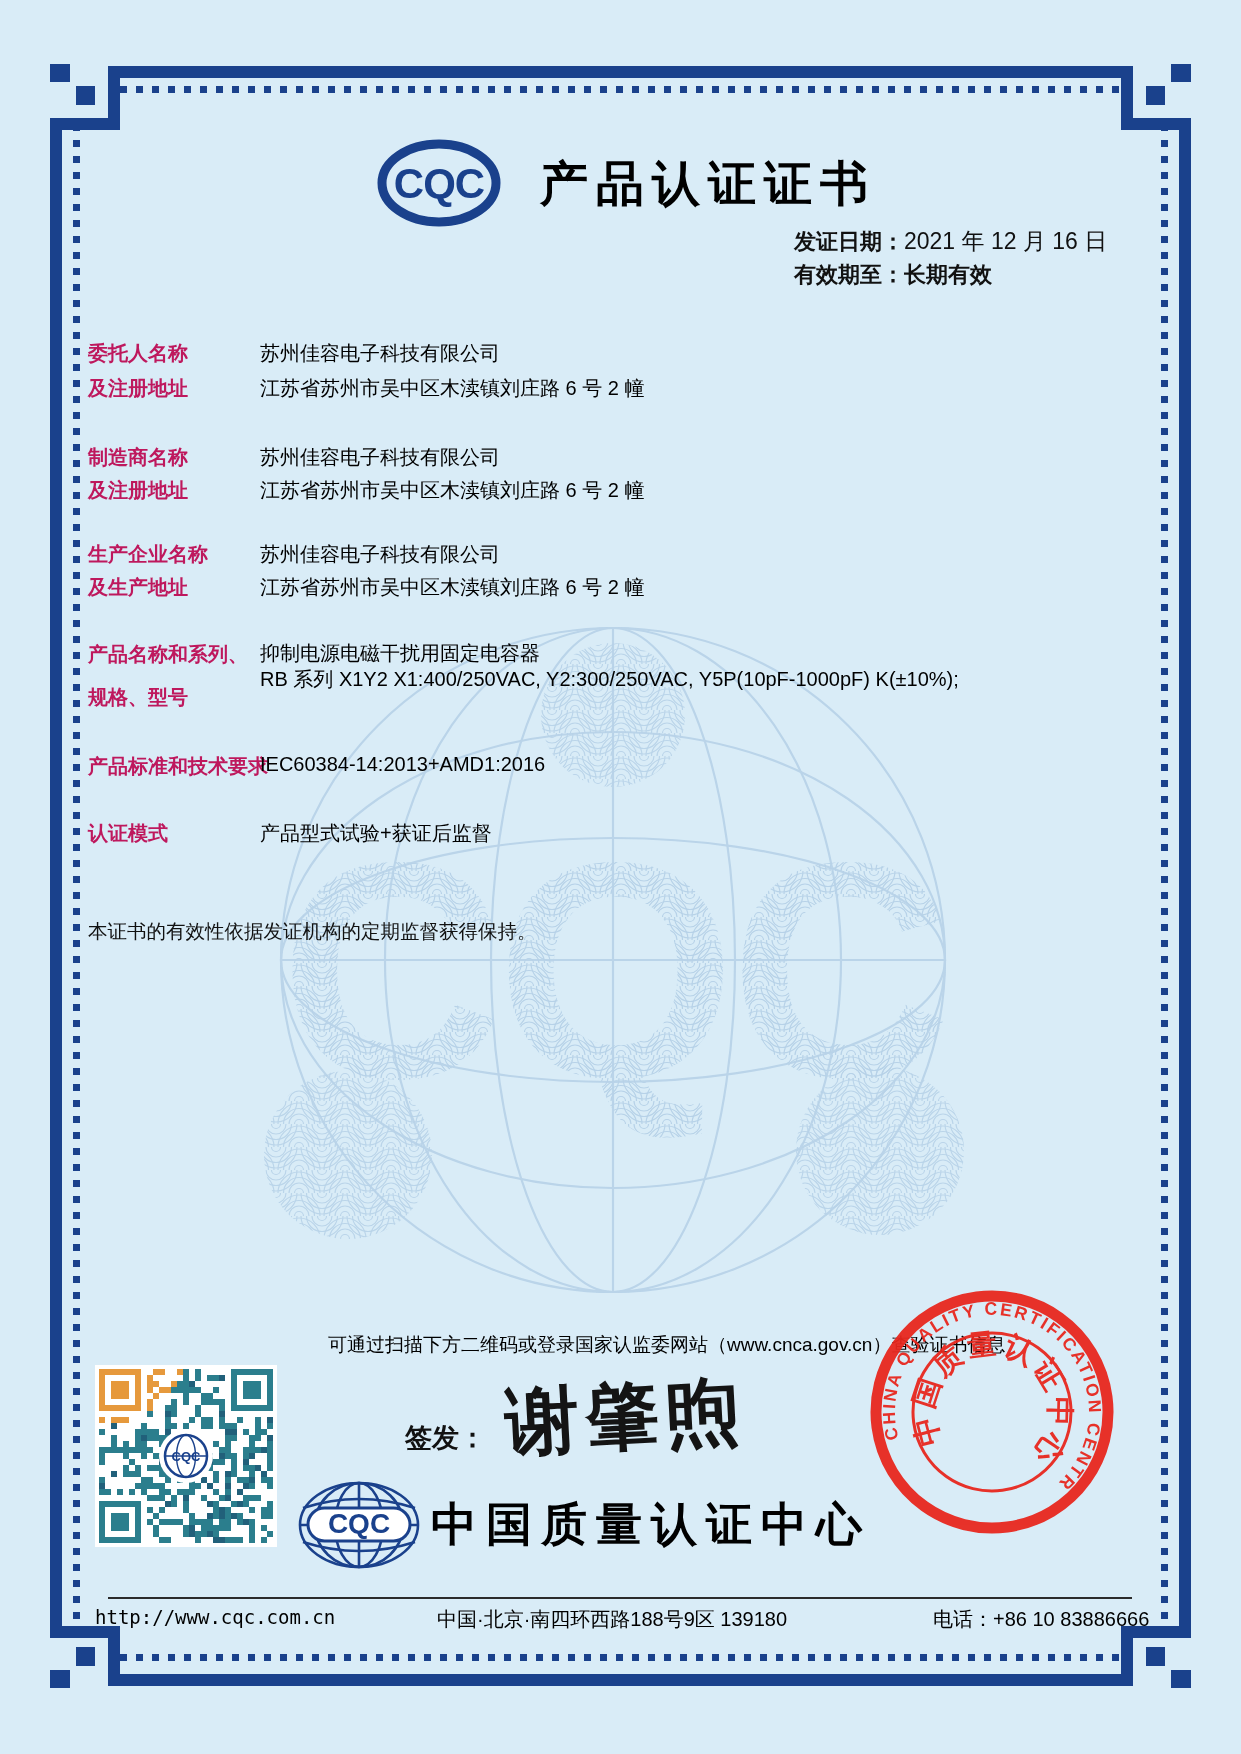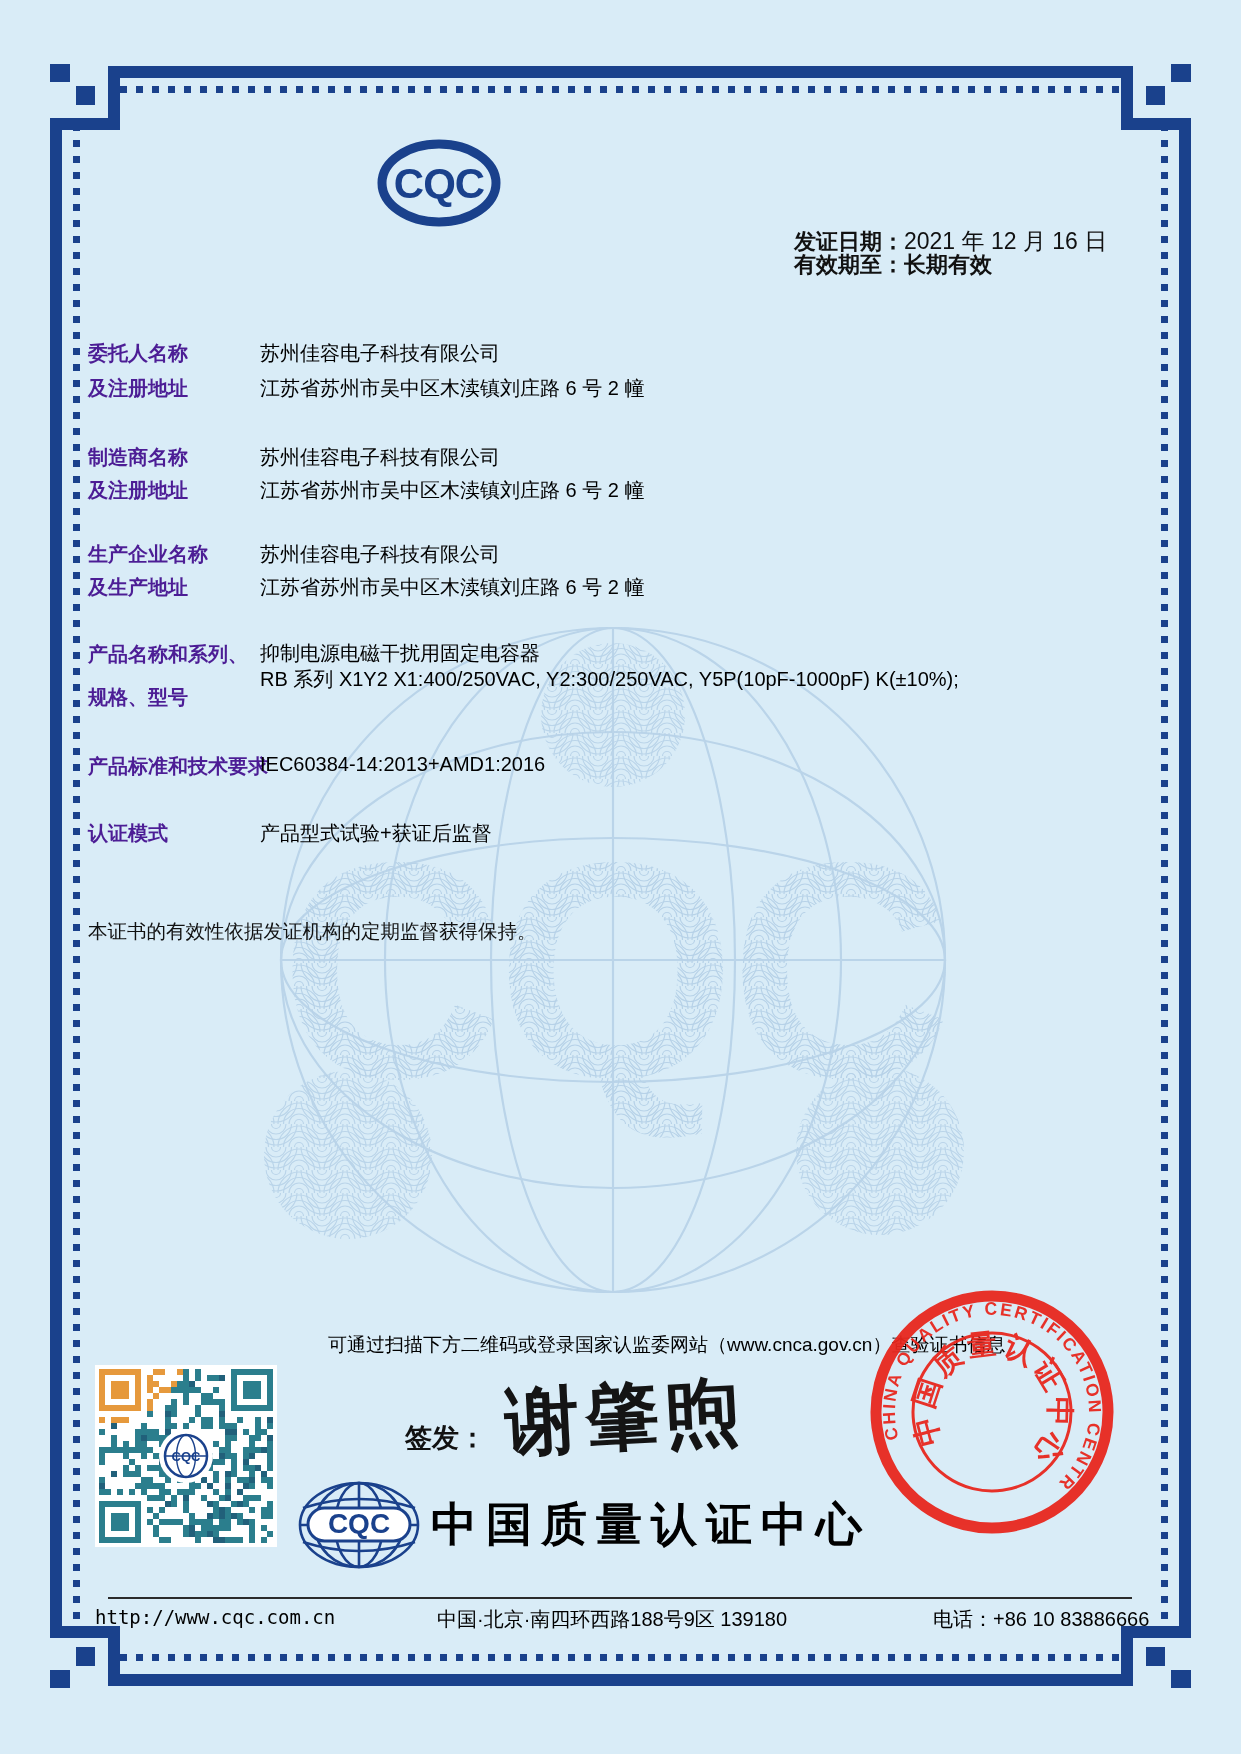--- a/index.html
+++ b/index.html
@@ -10,21 +10,21 @@
   body{background:#9aa7b4;font-family:"Liberation Sans",sans-serif}
   .page{position:relative;width:1241px;height:1754px;margin:0 auto;background:var(--bg);overflow:hidden;color:var(--black)}
   .abs{position:absolute}
   
   .solid{background:var(--navy)}
   .dash-h{background:repeating-linear-gradient(90deg,var(--navy) 0 7px,transparent 7px 16px)}
   .dash-v{background:repeating-linear-gradient(180deg,var(--navy) 0 7px,transparent 7px 16px)}
   
   .kai{font-family:"DejaVu Serif",serif;font-weight:bold}
   .title{font-size:48px;font-weight:bold;letter-spacing:8px;color:#000}
-  .lbl{font-size:20px;font-weight:bold;color:#4c1d95;white-space:nowrap}
+  .lbl{font-size:20px;font-weight:bold;color:#be185d;white-space:nowrap}
   .val{font-size:20px;color:#000;white-space:nowrap}
   .meta-lbl{font-size:22px}
   .meta-val{font-size:23px}
   .stmt{font-family:"DejaVu Serif",serif;font-size:19.5px;color:#111;white-space:nowrap}
   .note{font-size:19px;color:#000;white-space:nowrap}
   .signature{font-family:"DejaVu Serif",serif;font-weight:bold;font-size:74px;letter-spacing:6px;color:#141414;transform:rotate(-3deg);white-space:nowrap}
   .org-name{font-size:46px;font-weight:600;letter-spacing:9px;color:#000;white-space:nowrap}
   .footer-mono{font-family:"DejaVu Sans Mono",monospace;font-size:19px;color:#000;white-space:nowrap}
   .footer-txt{font-size:20px;color:#000;white-space:nowrap}
   
@@ -100,25 +100,26 @@
     <div class="abs dash-h" style="left:120px;top:86px;width:1001px;height:7px"></div>
     <div class="abs dash-h" style="left:120px;top:1654px;width:1001px;height:7px"></div>
     <div class="abs dash-v" style="left:73px;top:124px;width:7px;height:1503px"></div>
     <div class="abs dash-v" style="left:1161px;top:124px;width:7px;height:1503px"></div>
   </div>
 
   <svg class="abs" style="left:375px;top:138px" width="128" height="90" viewBox="0 0 128 90">
     <ellipse cx="64" cy="45" rx="57" ry="39" fill="none" class="navy-stroke" stroke-width="9"></ellipse>
     <text x="64" y="60" text-anchor="middle" font-size="42" font-weight="bold" letter-spacing="-1" class="navy-fill" font-family="Liberation Sans, sans-serif">CQC</text>
   </svg>
+  <div class="abs title" style="left:540px;top:152px">产品认证证书</div>
 
   <div class="abs" style="left:794px;top:226px">
     <span class="kai meta-lbl">发证日期：</span><span class="meta-val">2021 年 12 月 16 日</span>
   </div>
-  <div class="abs" style="left:794px;top:250px">
+  <div class="abs" style="left:794px;top:260px">
     <span class="kai meta-lbl">有效期至：</span><span class="kai meta-lbl">长期有效</span>
   </div>
 
   <div class="abs lbl" style="left:88px;top:340px">委托人名称</div>
   <div class="abs val" style="left:260px;top:340px">苏州佳容电子科技有限公司</div>
   <div class="abs lbl" style="left:88px;top:375px">及注册地址</div>
   <div class="abs val" style="left:260px;top:375px">江苏省苏州市吴中区木渎镇刘庄路 6 号 2 幢</div>
 
   <div class="abs lbl" style="left:88px;top:444px">制造商名称</div>
   <div class="abs val" style="left:260px;top:444px">苏州佳容电子科技有限公司</div>

